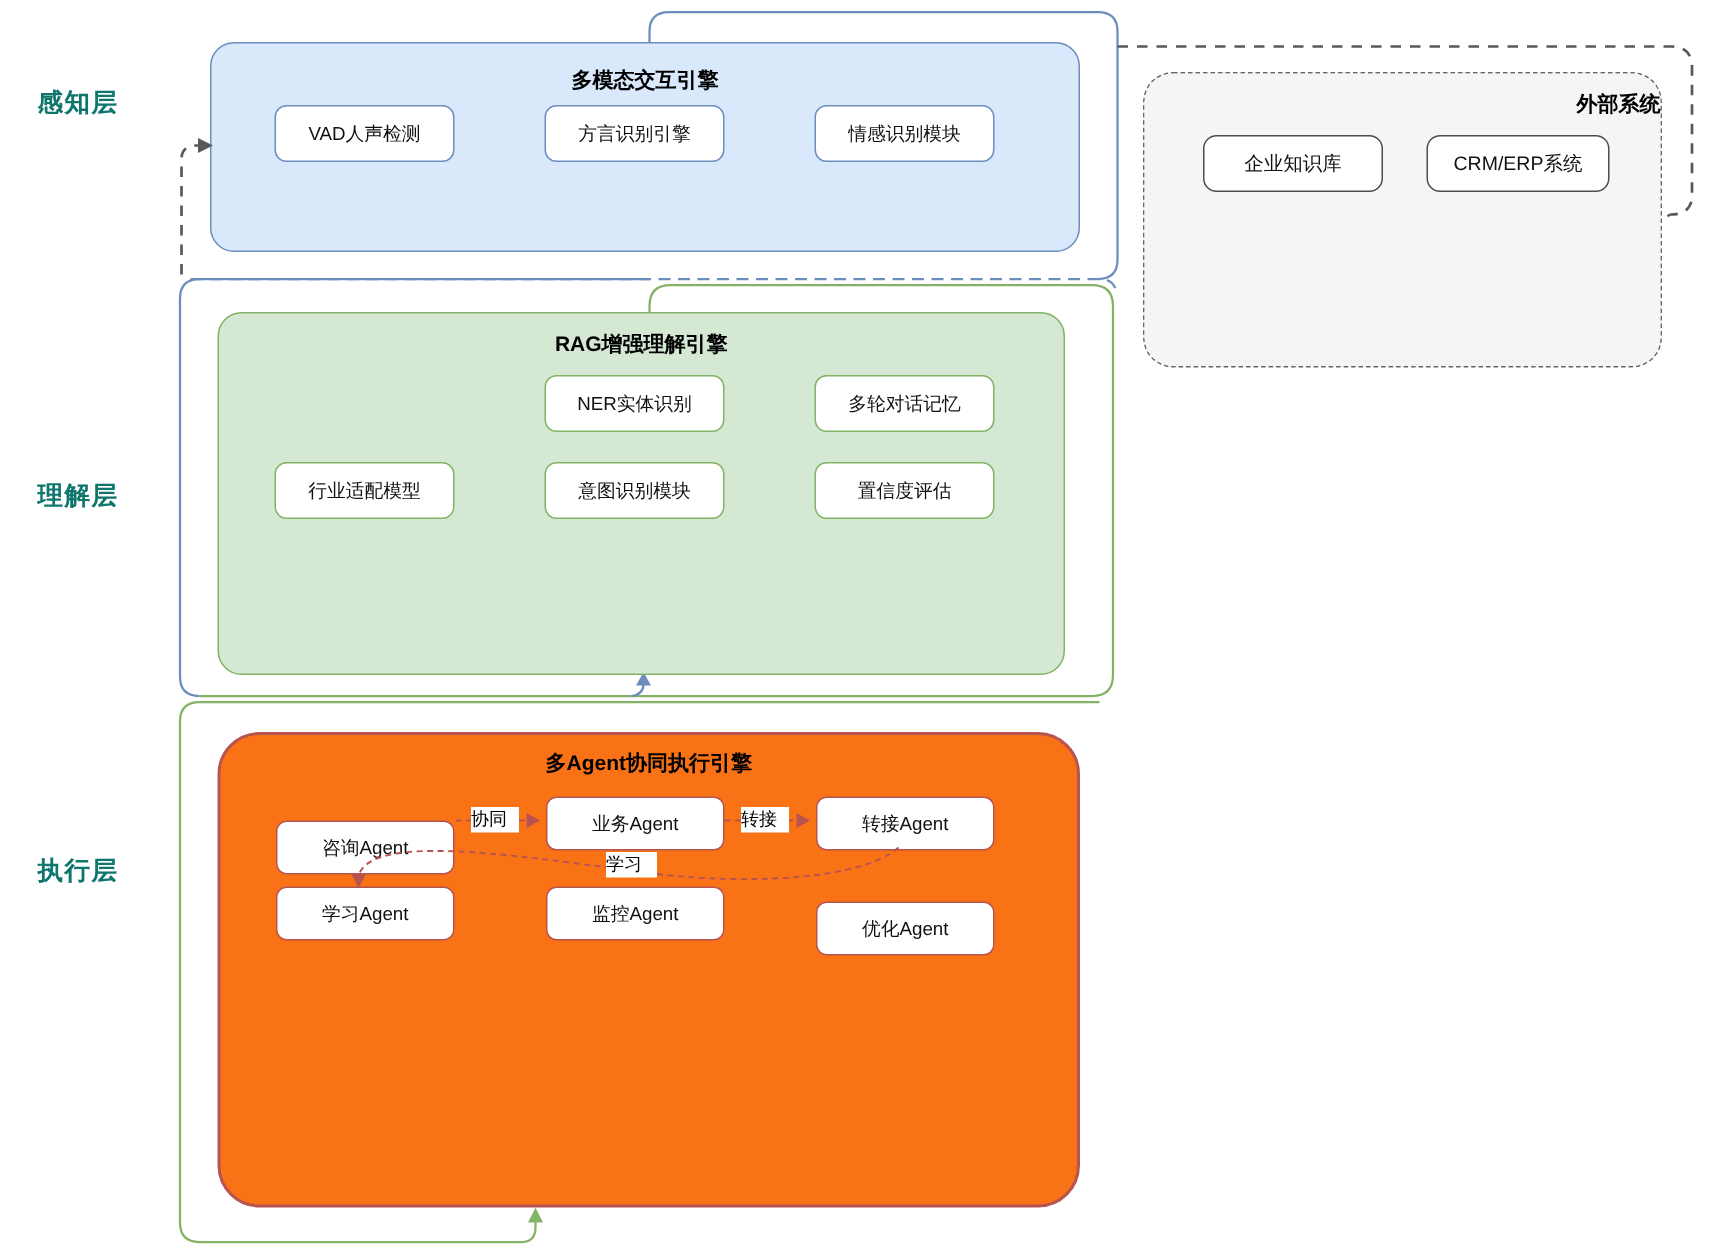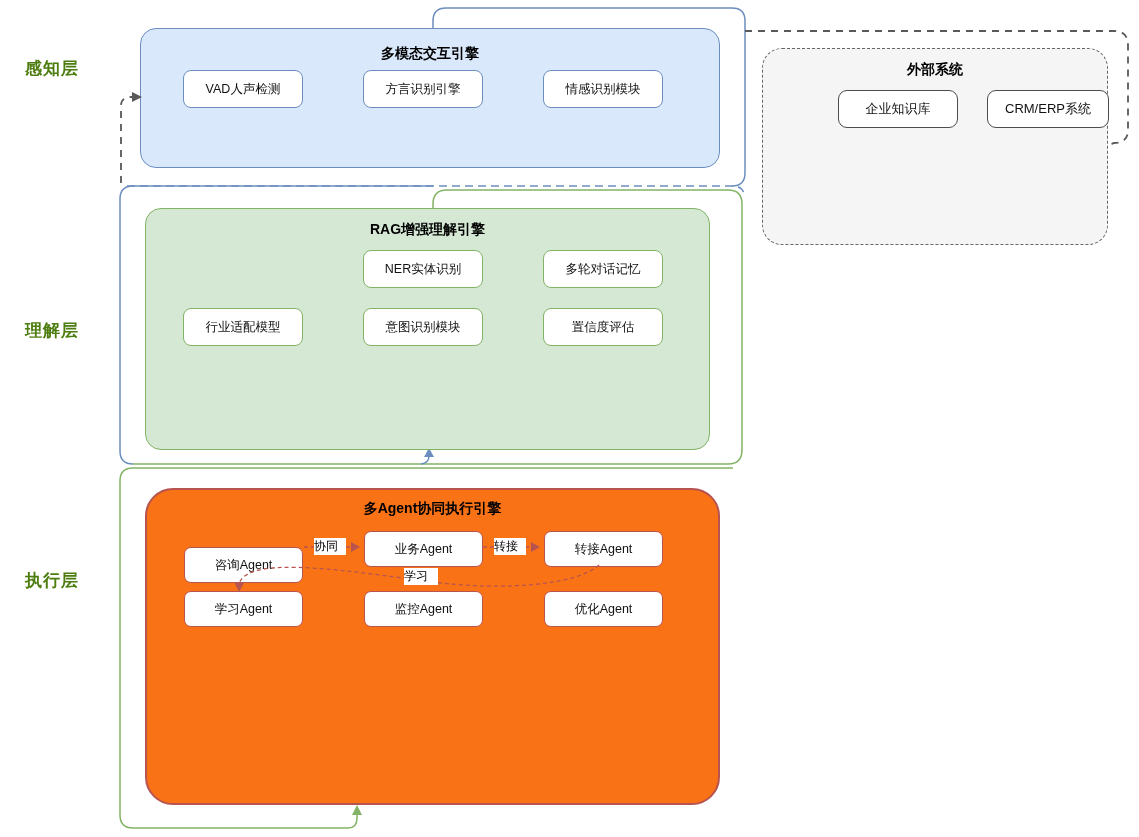--- a/index.html
+++ b/index.html
@@ -7,21 +7,21 @@
   .canvas {
     position:relative; width:1139px; height:837px; background:#ffffff;
     font-family:"Liberation Sans", sans-serif; overflow:hidden;
   }
   svg.layer-svg { position:absolute; left:0; top:0; width:1139px; height:837px; }
   #svg-back  { z-index:0; }
   #svg-front { z-index:2; pointer-events:none; }
 
   .layer-label {
     position:absolute; left:25px; width:60px;
-    font-size:17px; font-weight:bold; color:#4d7c0f; z-index:1;
+    font-size:17px; font-weight:bold; color:#0f766e; z-index:1;
     letter-spacing:1px; white-space:nowrap;
   }
   .engine {
     position:absolute; z-index:1; border-radius:16px;
   }
   .engine-title {
     text-align:center; font-size:14px; font-weight:bold; color:#000000;
   }
   .mod {
     position:absolute; background:#ffffff; border-radius:8px;
@@ -40,22 +40,22 @@
   .engine.understanding .engine-title { padding-top:12px; }
   .engine.understanding .mod { border:1px solid #82b366; width:120px; height:38px; }
   
   .engine.execution { left:145px; top:488px; width:575px; height:317px;
     background:#f97316; border:2px solid #b85450; border-radius:28px; }
   .engine.execution .engine-title { padding-top:10px; }
   .engine.execution .mod { border:1px solid #b85450; width:119px; height:36px; border-radius:7px; }
   
   .engine.external { left:762px; top:48px; width:346px; height:197px;
     background:#f5f5f5; border:1.6px dashed #666666; border-radius:20px; }
-  .engine.external .engine-title { padding-top:12px; }
-  .engine.external .mod { border:1px solid #4d4d4d; width:120px; height:38px; border-radius:9px; font-size:13px;margin-left:36px; }
+  .engine.external .engine-title { padding-top:12px;text-align:right; }
+  .engine.external .mod { border:1px solid #4d4d4d; width:120px; height:38px; border-radius:9px; font-size:13px; }
 
   .chip {
     position:absolute; z-index:3; background:#ffffff;
     font-size:12px; color:#000000; text-align:left; line-height:17px; height:17px;
   }
 </style>
 </head>
 <body>
 
 <div class="canvas">
@@ -97,21 +97,21 @@
     <div class="mod" style="left:397px;top:99px">置信度评估</div>
   </div>
 
   <div class="engine execution">
     <div class="engine-title">多Agent协同执行引擎</div>
     <div class="mod" style="left:37px;top:57px">咨询Agent</div>
     <div class="mod" style="left:217px;top:41px">业务Agent</div>
     <div class="mod" style="left:397px;top:41px">转接Agent</div>
     <div class="mod" style="left:37px;top:101px">学习Agent</div>
     <div class="mod" style="left:217px;top:101px">监控Agent</div>
-    <div class="mod" style="left:397px;top:101px">优化Agent</div>
+    <div class="mod" style="left:397px;top:111px">优化Agent</div>
   </div>
 
   <div class="engine external">
     <div class="engine-title">外部系统</div>
     <div class="mod" style="left:39px;top:41px">企业知识库</div>
     <div class="mod" style="left:188px;top:41px;width:122px">CRM/ERP系统</div>
   </div>
 
   <svg id="svg-front" class="layer-svg" viewBox="0 0 1139 837">
 

